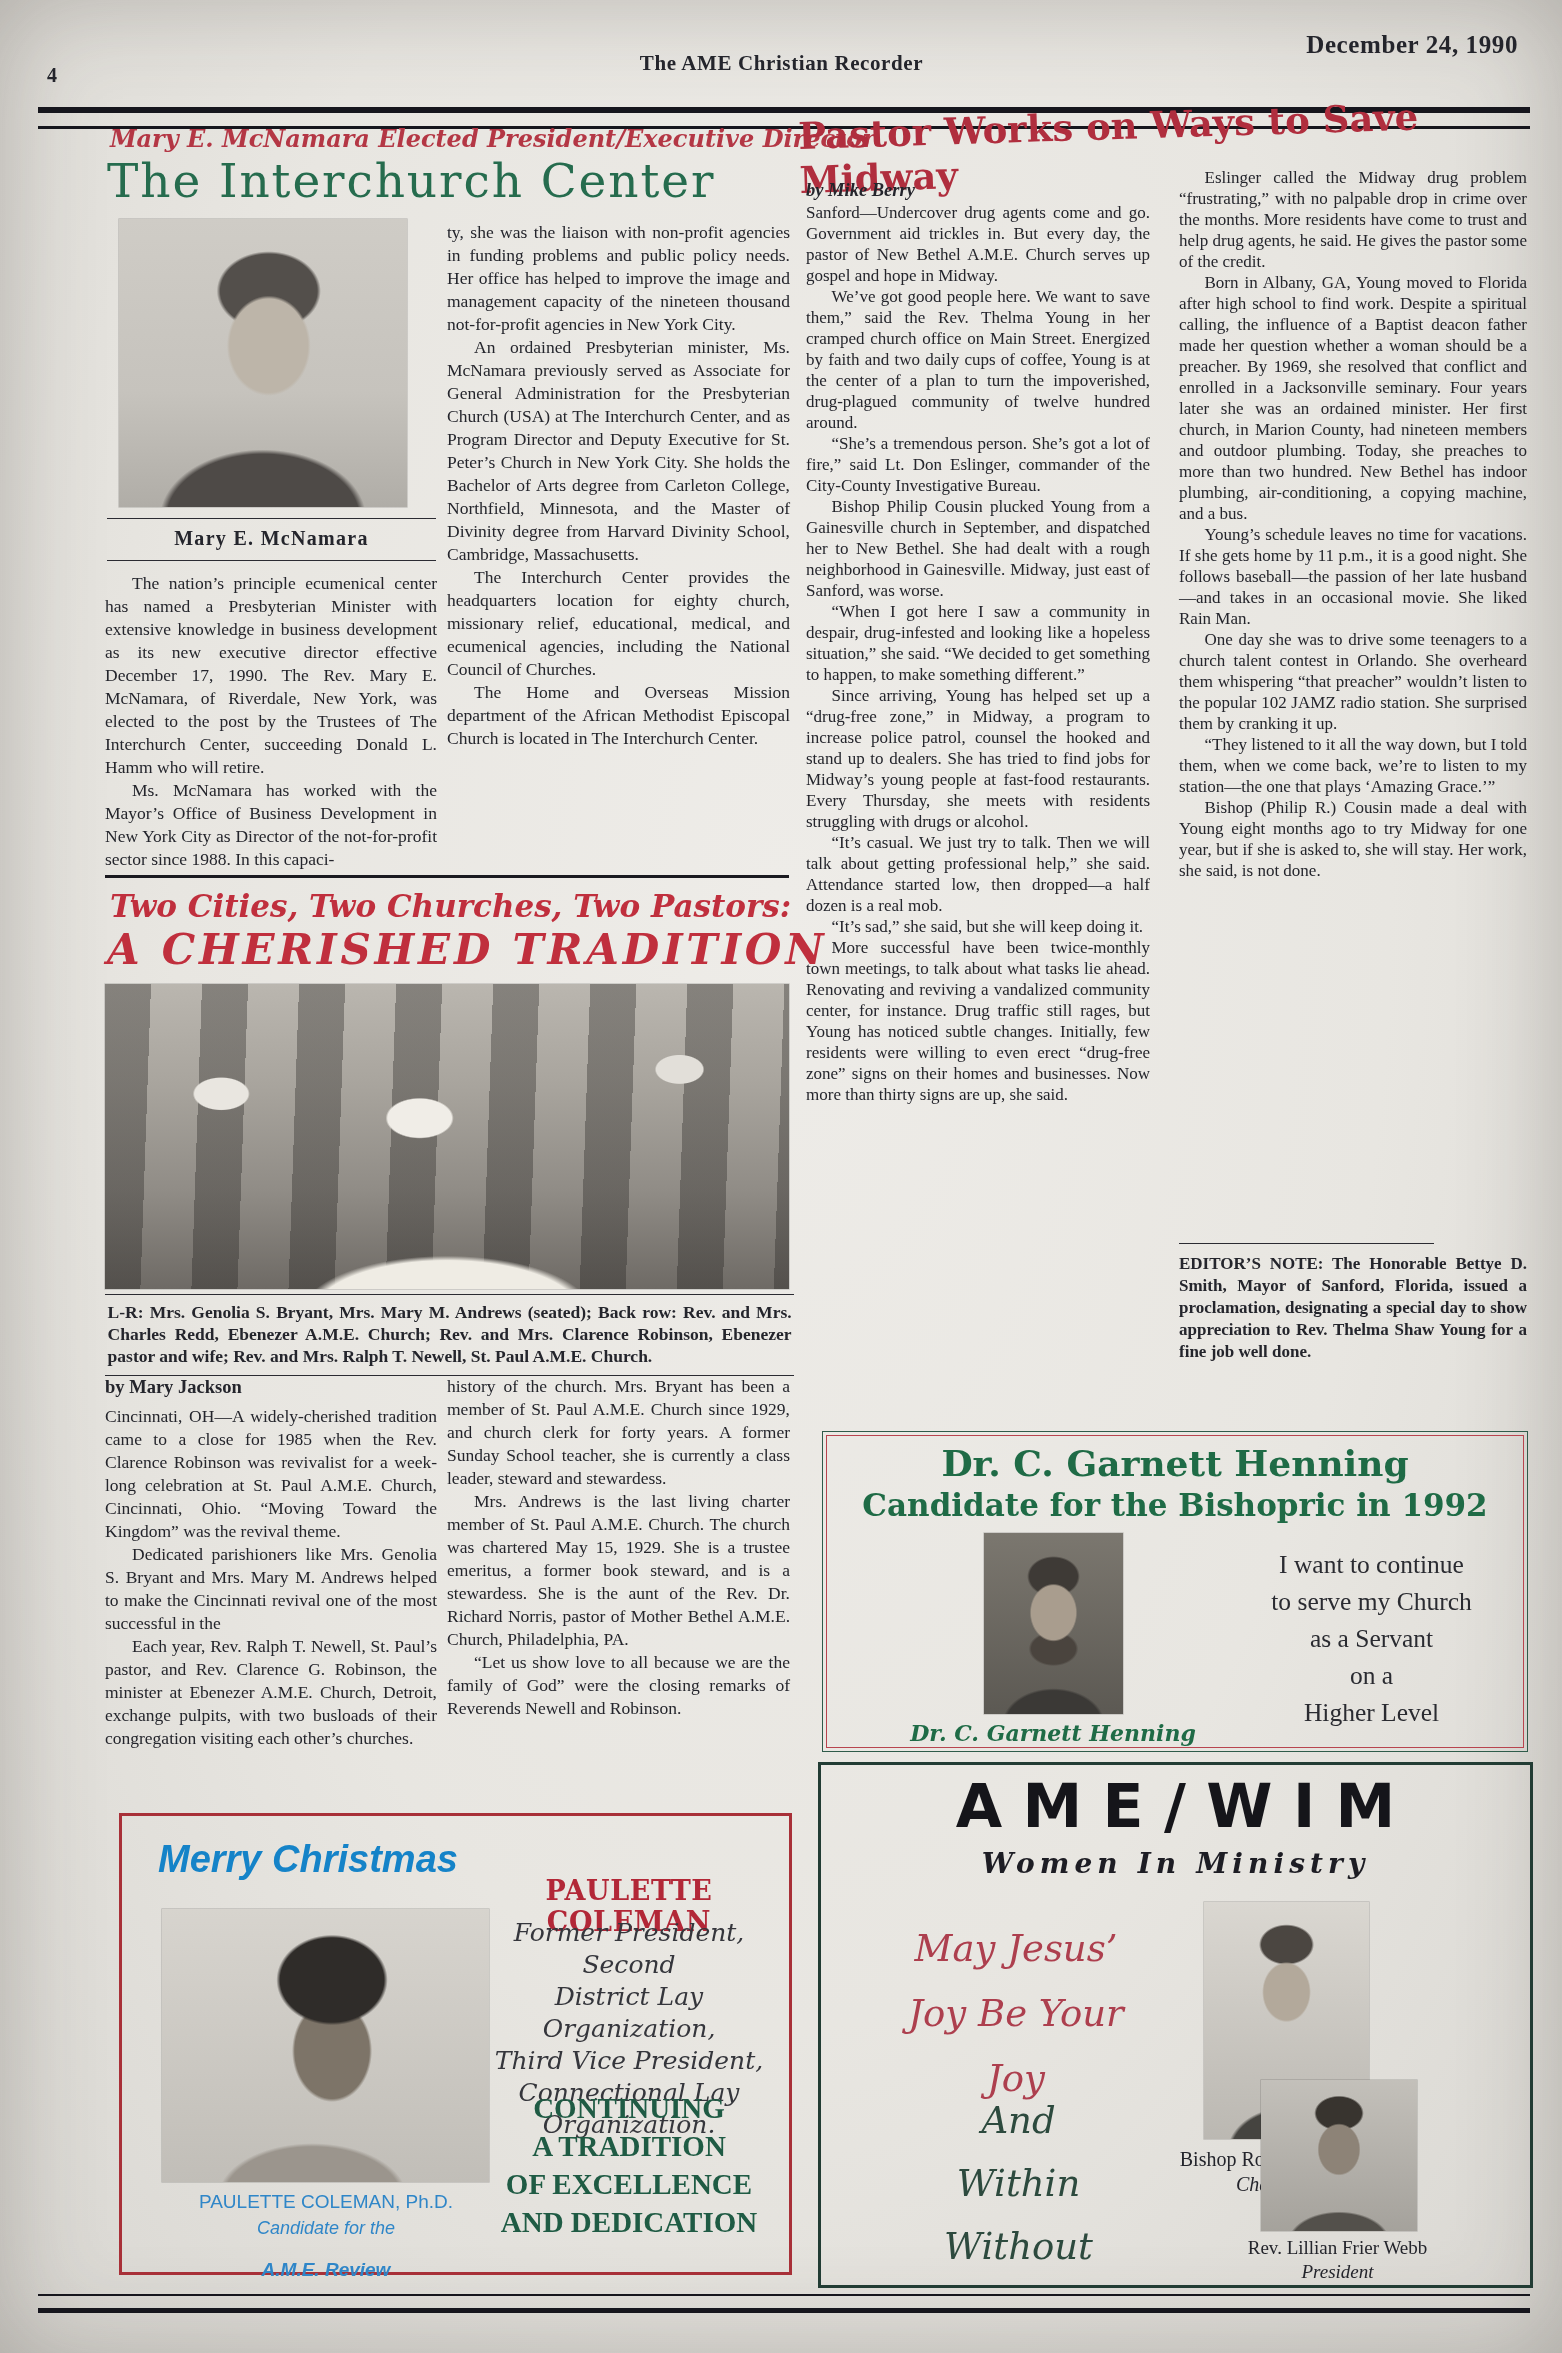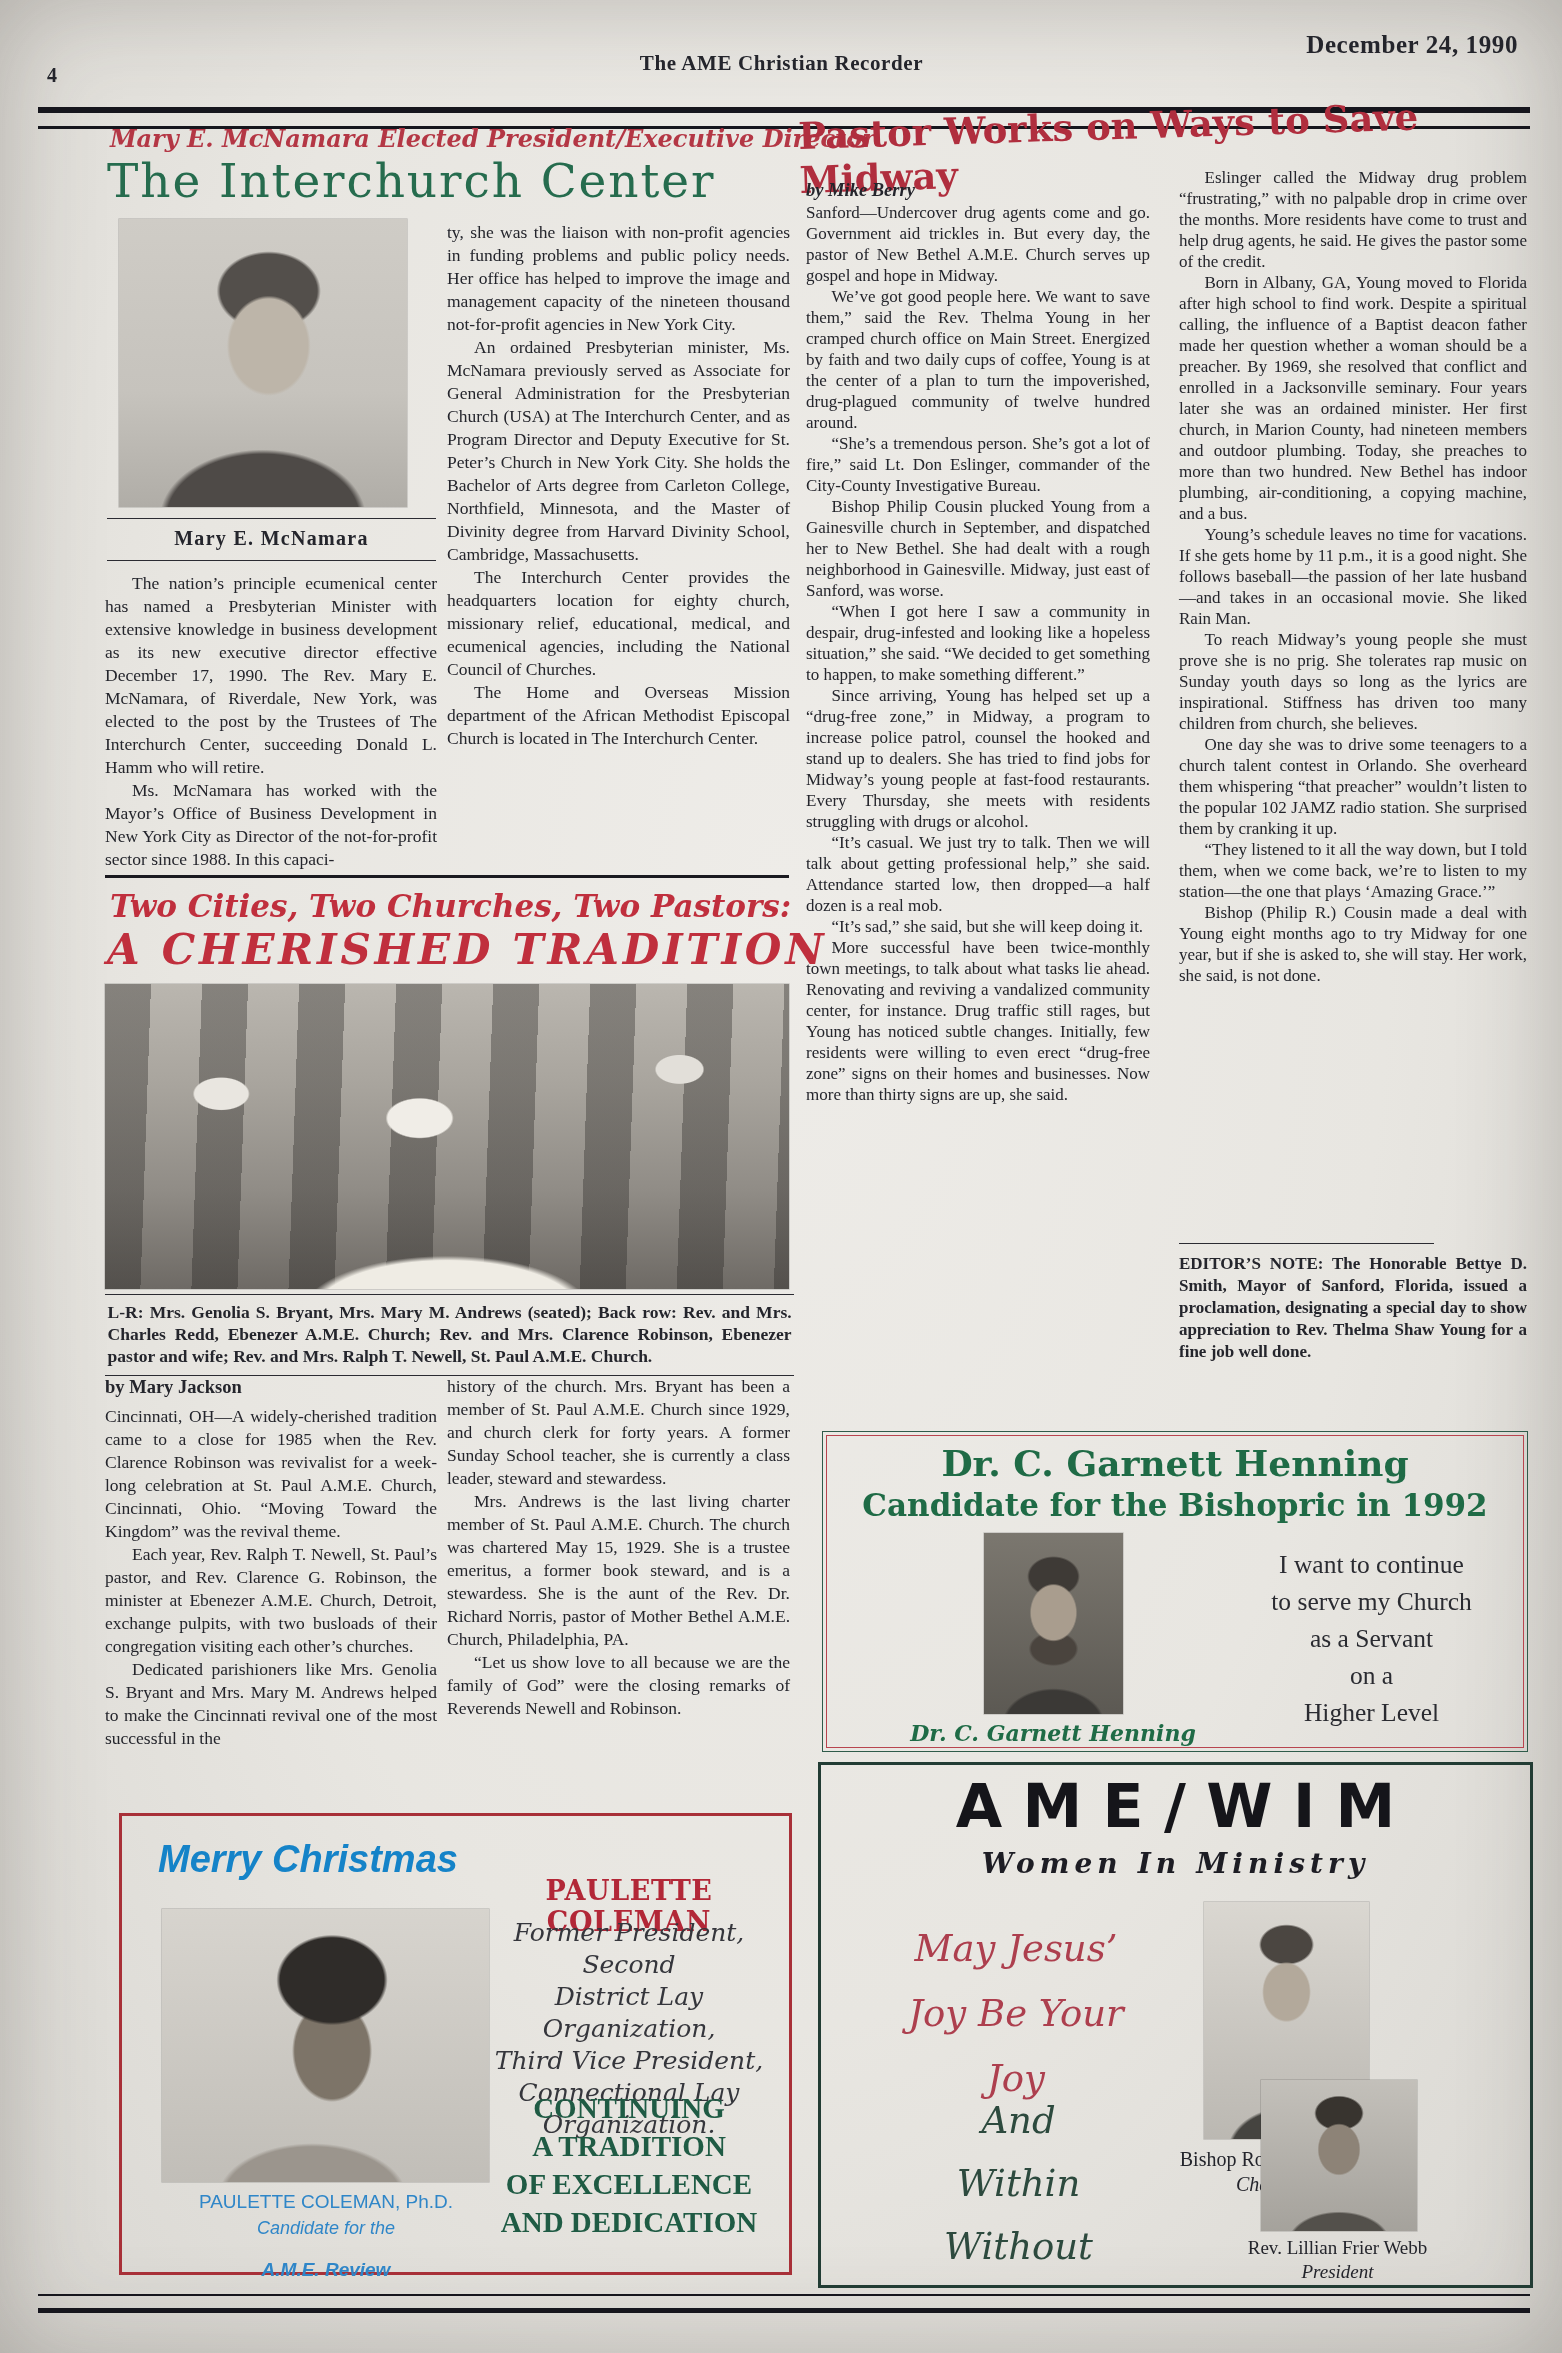--- a/index.html
+++ b/index.html
@@ -159,22 +159,22 @@
 
   <div class="abs sec-rule"></div>
 
   <div class="abs tr-kicker">Two Cities, Two Churches, Two Pastors:</div>
   <div class="abs tr-title">A CHERISHED TRADITION</div>
   <div class="abs photo group-photo"></div>
   <div class="abs tr-photo-cap">L-R: Mrs. Genolia S. Bryant, Mrs. Mary M. Andrews (seated); Back row: Rev. and Mrs. Charles Redd, Ebenezer A.M.E. Church; Rev. and Mrs. Clarence Robinson, Ebenezer pastor and wife; Rev. and Mrs. Ralph T. Newell, St. Paul A.M.E. Church.</div>
   <div class="abs byline tr-byline">by Mary Jackson</div>
   <div class="abs body-col flow-first tr-col1">
       <p>Cincinnati, OH—A widely-cherished tradition came to a close for 1985 when the Rev. Clarence Robinson was revivalist for a week-long celebration at St. Paul A.M.E. Church, Cincinnati, Ohio. “Moving Toward the Kingdom” was the revival theme.</p>
+      <p>Dedicated parishioners like Mrs. Genolia S. Bryant and Mrs. Mary M. Andrews helped to make the Cincinnati revival one of the most successful in the</p>
       <p>Each year, Rev. Ralph T. Newell, St. Paul’s pastor, and Rev. Clarence G. Robinson, the minister at Ebenezer A.M.E. Church, Detroit, exchange pulpits, with two busloads of their congregation visiting each other’s churches.</p>
-      <p>Dedicated parishioners like Mrs. Genolia S. Bryant and Mrs. Mary M. Andrews helped to make the Cincinnati revival one of the most successful in the</p>
     </div>
   <div class="abs body-col flow-first tr-col2">
       <p>history of the church. Mrs. Bryant has been a member of St. Paul A.M.E. Church since 1929, and church clerk for forty years. A former Sunday School teacher, she is currently a class leader, steward and stewardess.</p>
       <p>Mrs. Andrews is the last living charter member of St. Paul A.M.E. Church. The church was chartered May 15, 1929. She is a trustee emeritus, a former book steward, and is a stewardess. She is the aunt of the Rev. Dr. Richard Norris, pastor of Mother Bethel A.M.E. Church, Philadelphia, PA.</p>
       <p>“Let us show love to all because we are the family of God” were the closing remarks of Reverends Newell and Robinson.</p>
     </div>
 
   <div class="abs mw-title">Pastor Works on Ways to Save Midway</div>
   <div class="abs mw-col mw-col1 flow-first">
     <span class="byline it mw-byline">by Mike Berry</span>
@@ -187,21 +187,20 @@
         <p>Since arriving, Young has helped set up a “drug-free zone,” in Midway, a program to increase police patrol, counsel the hooked and stand up to dealers. She has tried to find jobs for Midway’s young people at fast-food restaurants. Every Thursday, she meets with residents struggling with drugs or alcohol.</p>
         <p>“It’s casual. We just try to talk. Then we will talk about getting professional help,” she said. Attendance started low, then dropped—a half dozen is a real mob.</p>
         <p>“It’s sad,” she said, but she will keep doing it.</p>
         <p>More successful have been twice-monthly town meetings, to talk about what tasks lie ahead. Renovating and reviving a vandalized community center, for instance. Drug traffic still rages, but Young has noticed subtle changes. Initially, few residents were willing to even erect “drug-free zone” signs on their homes and businesses. Now more than thirty signs are up, she said.</p>
       </div>
   </div>
   <div class="abs mw-col mw-col2">
       <p>Eslinger called the Midway drug problem “frustrating,” with no palpable drop in crime over the months. More residents have come to trust and help drug agents, he said. He gives the pastor some of the credit.</p>
       <p>Born in Albany, GA, Young moved to Florida after high school to find work. Despite a spiritual calling, the influence of a Baptist deacon father made her question whether a woman should be a preacher. By 1969, she resolved that conflict and enrolled in a Jacksonville seminary. Four years later she was an ordained minister. Her first church, in Marion County, had nineteen members and outdoor plumbing. Today, she preaches to more than two hundred. New Bethel has indoor plumbing, air-conditioning, a copying machine, and a bus.</p>
       <p>Young’s schedule leaves no time for vacations. If she gets home by 11 p.m., it is a good night. She follows baseball—the passion of her late husband—and takes in an occasional movie. She liked Rain Man.</p>
-      <p>To reach Midway’s young people she must prove she is no prig. She tolerates rap music on Sunday youth days so long as the lyrics are inspirational. Stiffness has driven too many children from church, she believes.</p>
       <p>One day she was to drive some teenagers to a church talent contest in Orlando. She overheard them whispering “that preacher” wouldn’t listen to the popular 102 JAMZ radio station. She surprised them by cranking it up.</p>
       <p>“They listened to it all the way down, but I told them, when we come back, we’re to listen to my station—the one that plays ‘Amazing Grace.’”</p>
       <p>Bishop (Philip R.) Cousin made a deal with Young eight months ago to try Midway for one year, but if she is asked to, she will stay. Her work, she said, is not done.</p>
     </div>
   <div class="abs editors-note">
     <div class="note-rule"></div>
     <p>EDITOR’S NOTE: The Honorable Bettye D. Smith, Mayor of Sanford, Florida, issued a proclamation, designating a special day to show appreciation to Rev. Thelma Shaw Young for a fine job well done.</p>
   </div>
 
   <div class="abs henning-box">

